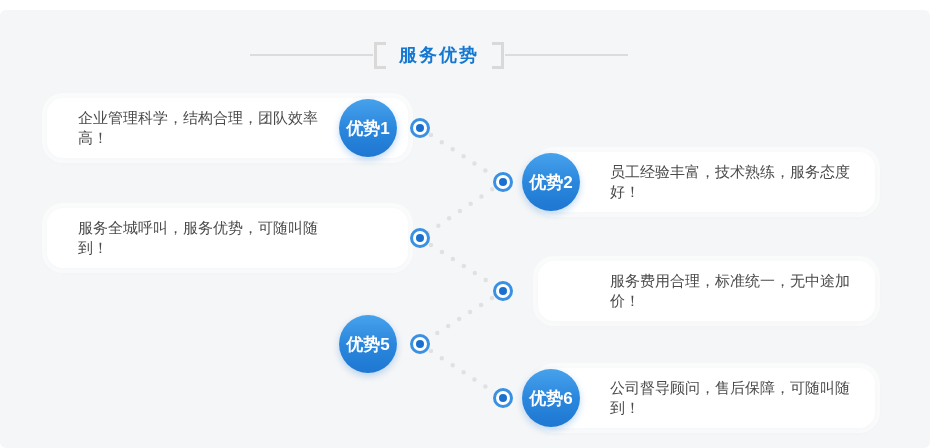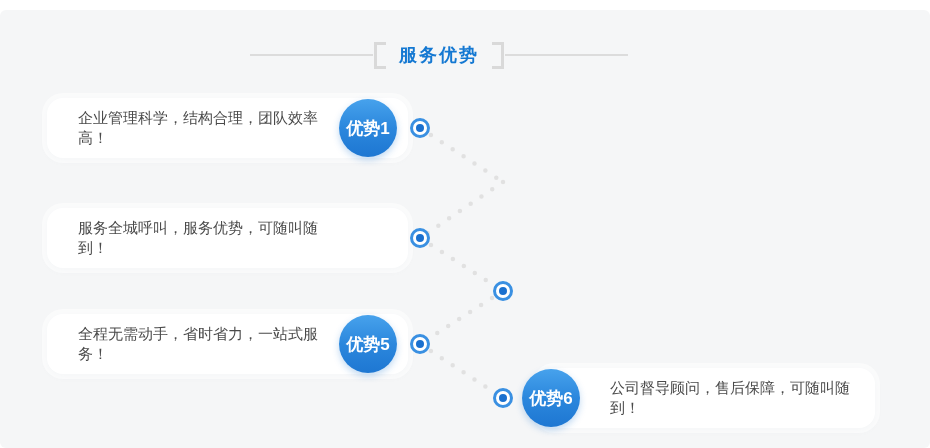--- a/index.html
+++ b/index.html
@@ -84,40 +84,49 @@
   <div class="row r1 left">
     <div class="card">
       <p>企业管理科学，结构合理，团队效率高！</p>
     </div>
     <div class="badge">优势1</div>
     <div class="bullseye">
         <i></i>
       </div>
   </div>
 
+  <div class="row r2 right">
+    <div class="card">
+      <p>员工经验丰富，技术熟练，服务态度好！</p>
+    </div>
+    <div class="badge">优势2</div>
+    <div class="bullseye">
+        <i></i>
+      </div>
+  </div>
 
   <div class="row r3 left">
     <div class="card">
       <p>服务全城呼叫，服务优势，可随叫随到！</p>
     </div>
     <div class="bullseye">
         <i></i>
       </div>
   </div>
 
   <div class="row r4 right">
+    <div class="card">
+      <p>服务费用合理，标准统一，无中途加价！</p>
+    </div>
     <div class="bullseye">
         <i></i>
       </div>
   </div>
 
   <div class="row r5 left">
-    <div class="card">
-      <p>全程无需动手，省时省力，一站式服务！</p>
-    </div>
     <div class="badge">优势5</div>
     <div class="bullseye">
         <i></i>
       </div>
   </div>
 
   <div class="row r6 right">
     <div class="card">
       <p>公司督导顾问，售后保障，可随叫随到！</p>
     </div>

